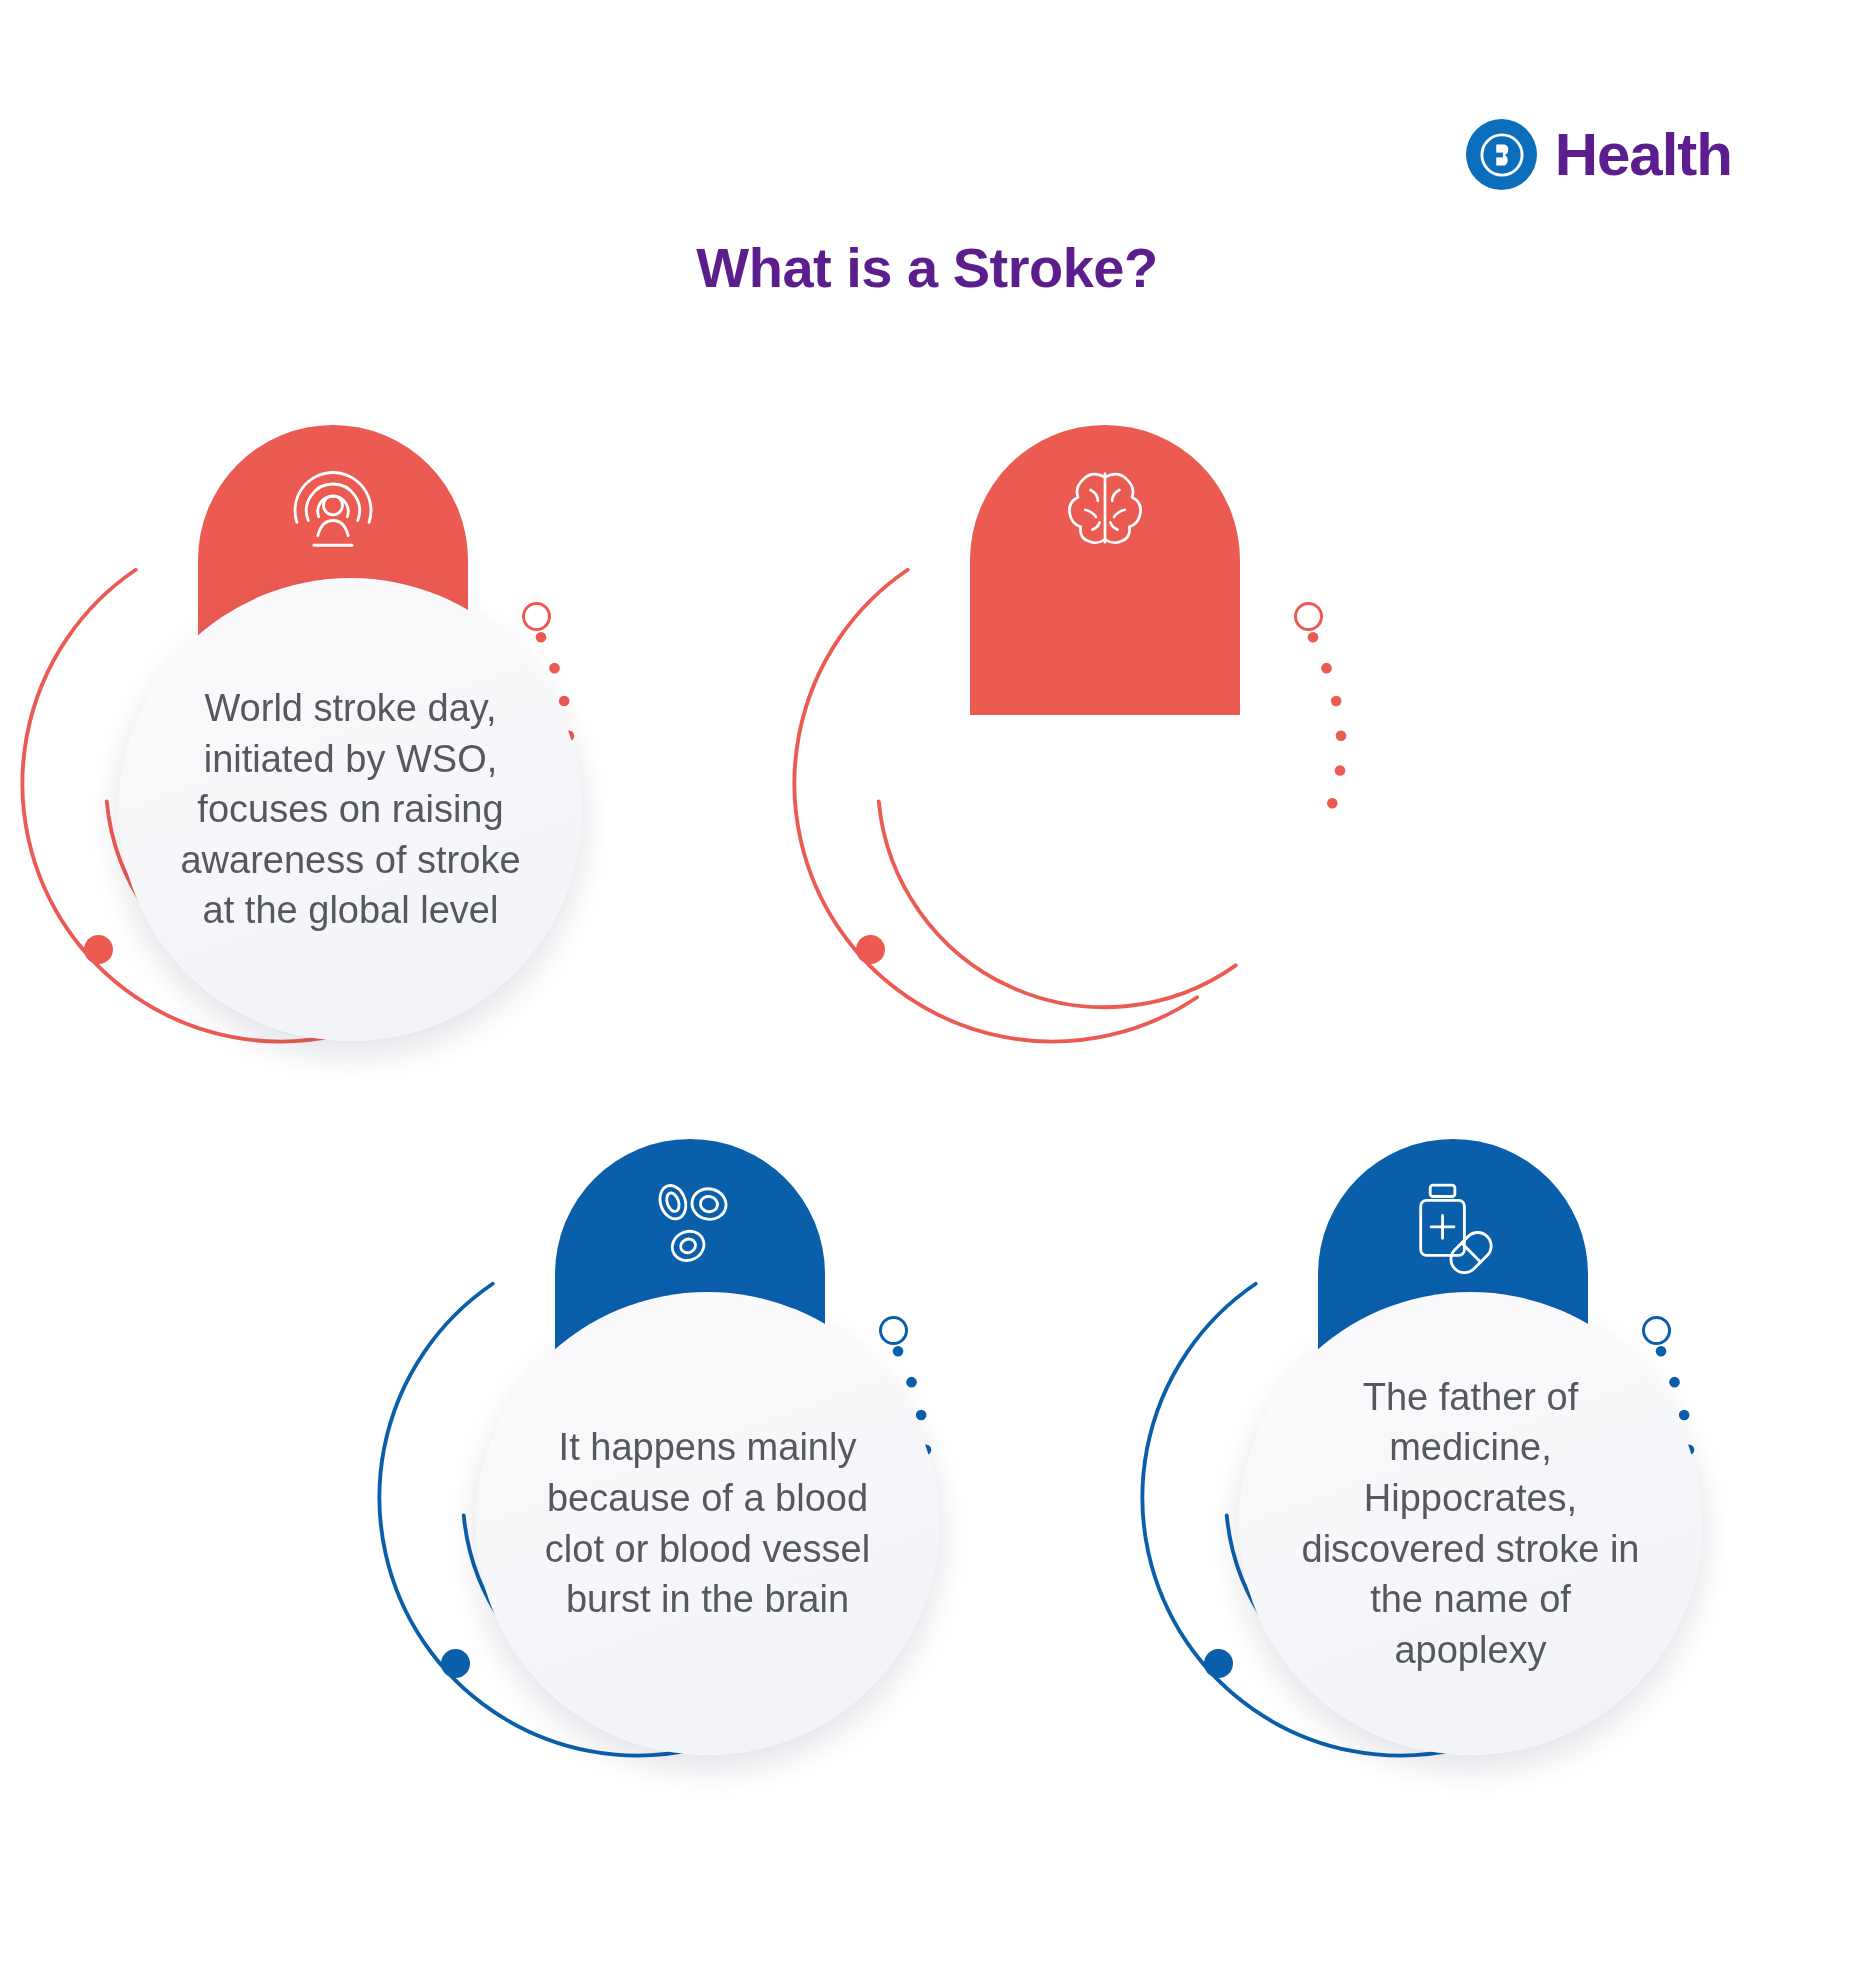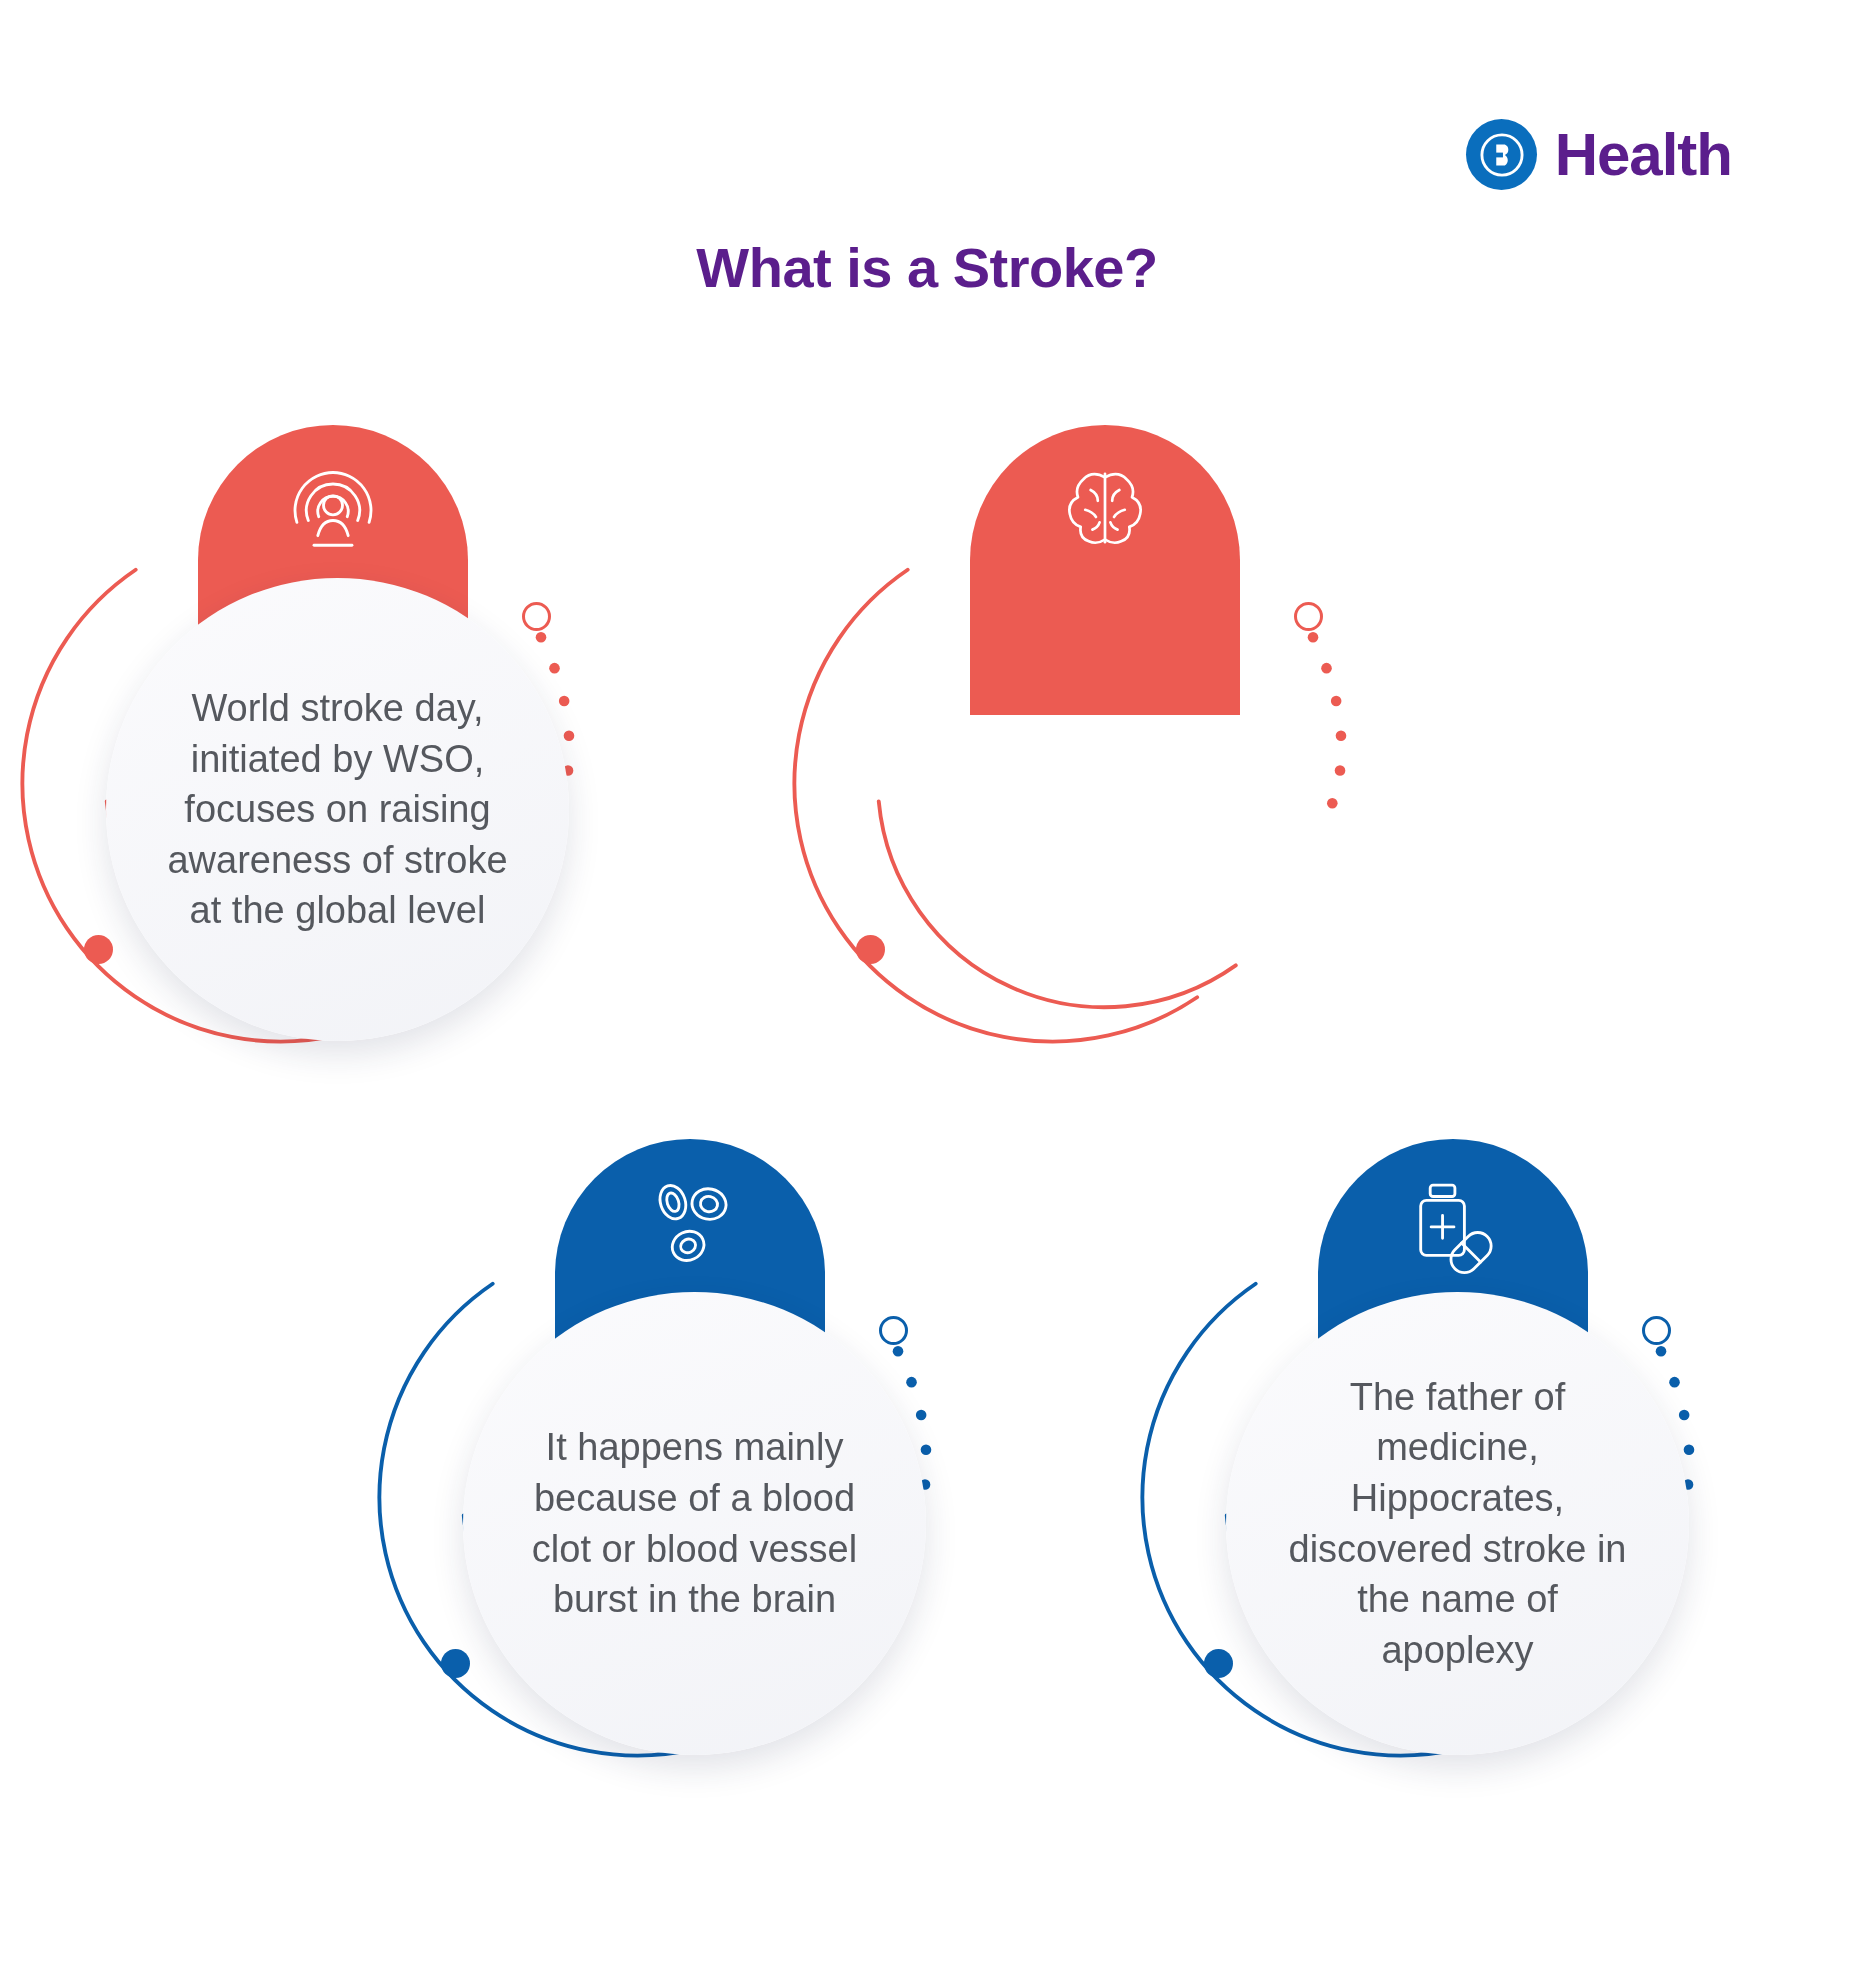--- a/index.html
+++ b/index.html
@@ -87,21 +87,21 @@
     align-items: flex-start;
     padding-top: 29px;
   }
   .tab.red  { background: #ec5b52; }
   .tab.blue { background: #0a5fab; }
   .tab svg { display: block; }
 
   
   .bubble {
     position: absolute;
-    left: 67px;
+    left: 80px;
     top: 153px;
     width: 463px;
     height: 463px;
     border-radius: 50%;
     background: linear-gradient(160deg, #fbfbfd 0%, #f2f3f7 100%);
     box-shadow: 0 13.5px 33px rgba(30,40,80,0.13);
     display: flex;
     align-items: center;
     justify-content: center;
     padding: 0 50px;

